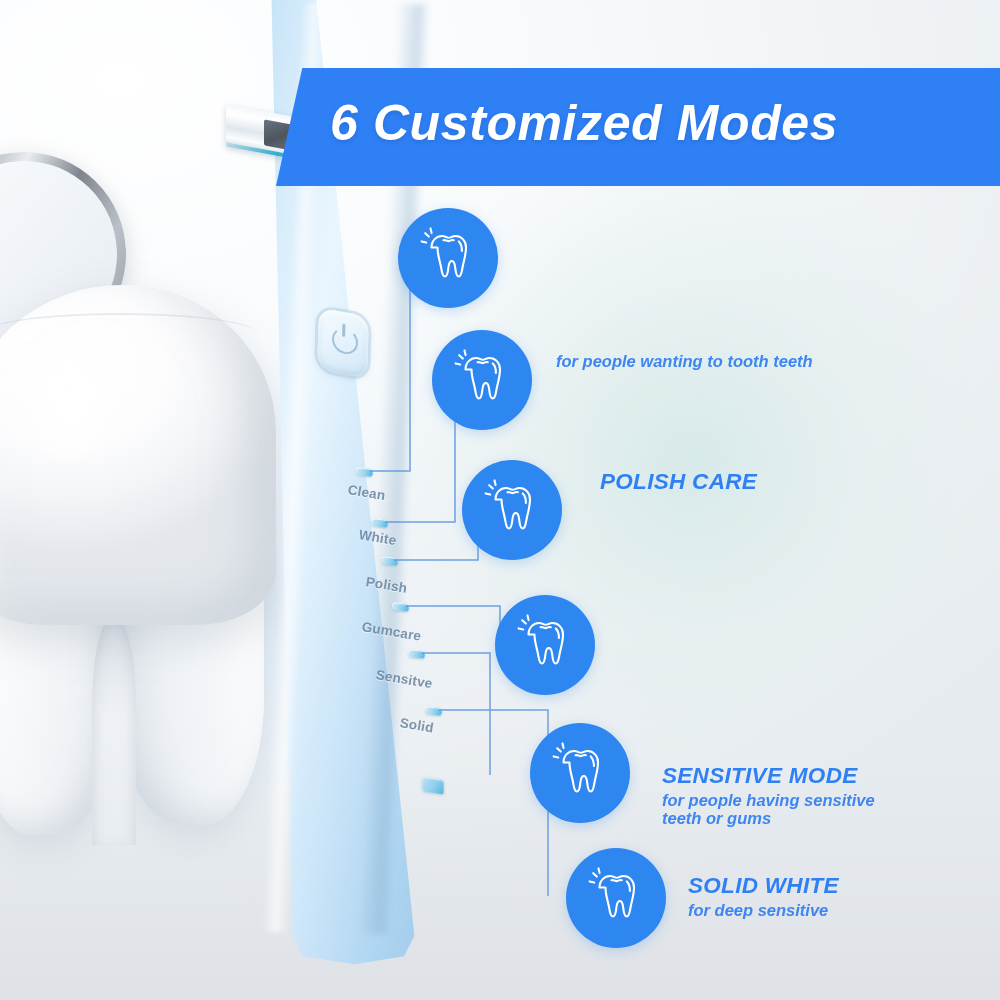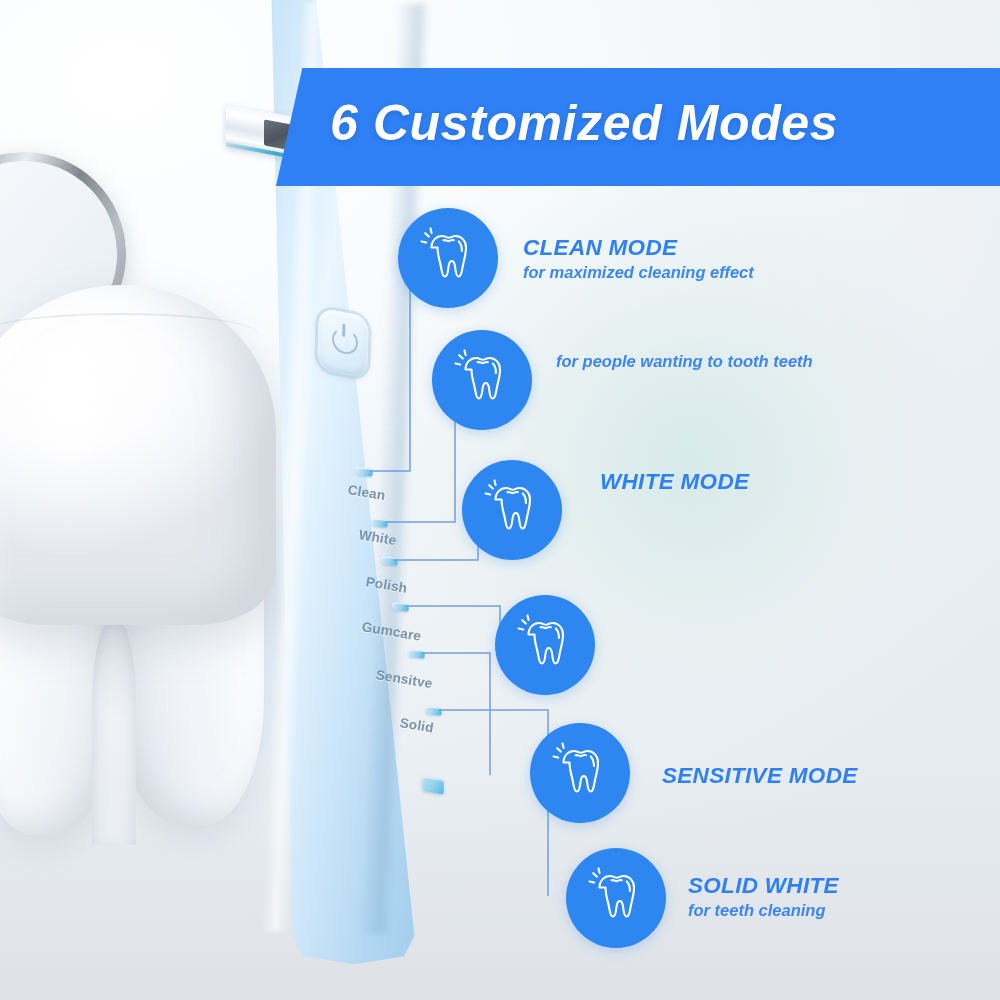--- a/index.html
+++ b/index.html
@@ -379,24 +379,20 @@
   <div class="mode-circle" style="left:398px; top:208px;">
     <svg width="66" height="66" viewBox="0 0 66 66">
       <g fill="none" stroke="#ffffff" stroke-width="2.1" stroke-linecap="round" stroke-linejoin="round">
         <path d="M16.5 22.5c0-7 5-11.5 10.5-11.5 3.3 0 5 1.8 6.8 1.8s3.5-1.8 6.8-1.8c5.5 0 10.4 4.5 10.4 11.5 0 7.5-2.2 13-3.4 19.5-.8 4.2-1.2 9.5-3.9 9.5-2.5 0-3-4.4-3.4-8.2-.4-3.6-.7-7.2-3.2-7.2h-.6c-2.5 0-2.8 3.6-3.2 7.2-.4 3.8-.9 8.2-3.4 8.2-2.7 0-3.1-5.3-3.9-9.5-1.2-6.5-3.5-12-3.5-19.5z"></path>
         <path d="M28.5 15.2c2.2-.6 3.6.9 5 .9 1.6 0 2.8-1.6 5.3-.9"></path>
         <path d="M43.8 16.4c2.2 2.3 3.3 5.6 3.1 9.6"></path>
         <path d="M13.8 11.6l-3.6-3.4M11.2 17.6l-4.6-1.2M16.6 8.1l-1.1-4.7"></path>
       </g>
     </svg>
   </div>
-  <div class="mode-text" style="left:523px; top:236px;">
-    <div class="mode-title">CLEAN MODE</div>
-    <div class="mode-desc">for maximized cleaning effect</div>
-  </div>
 
   <div class="mode-circle" style="left:432px; top:330px;">
     <svg width="66" height="66" viewBox="0 0 66 66">
       <g fill="none" stroke="#ffffff" stroke-width="2.1" stroke-linecap="round" stroke-linejoin="round">
         <path d="M16.5 22.5c0-7 5-11.5 10.5-11.5 3.3 0 5 1.8 6.8 1.8s3.5-1.8 6.8-1.8c5.5 0 10.4 4.5 10.4 11.5 0 7.5-2.2 13-3.4 19.5-.8 4.2-1.2 9.5-3.9 9.5-2.5 0-3-4.4-3.4-8.2-.4-3.6-.7-7.2-3.2-7.2h-.6c-2.5 0-2.8 3.6-3.2 7.2-.4 3.8-.9 8.2-3.4 8.2-2.7 0-3.1-5.3-3.9-9.5-1.2-6.5-3.5-12-3.5-19.5z"></path>
         <path d="M28.5 15.2c2.2-.6 3.6.9 5 .9 1.6 0 2.8-1.6 5.3-.9"></path>
         <path d="M43.8 16.4c2.2 2.3 3.3 5.6 3.1 9.6"></path>
         <path d="M13.8 11.6l-3.6-3.4M11.2 17.6l-4.6-1.2M16.6 8.1l-1.1-4.7"></path>
       </g>
     </svg>
@@ -409,21 +405,21 @@
     <svg width="66" height="66" viewBox="0 0 66 66">
       <g fill="none" stroke="#ffffff" stroke-width="2.1" stroke-linecap="round" stroke-linejoin="round">
         <path d="M16.5 22.5c0-7 5-11.5 10.5-11.5 3.3 0 5 1.8 6.8 1.8s3.5-1.8 6.8-1.8c5.5 0 10.4 4.5 10.4 11.5 0 7.5-2.2 13-3.4 19.5-.8 4.2-1.2 9.5-3.9 9.5-2.5 0-3-4.4-3.4-8.2-.4-3.6-.7-7.2-3.2-7.2h-.6c-2.5 0-2.8 3.6-3.2 7.2-.4 3.8-.9 8.2-3.4 8.2-2.7 0-3.1-5.3-3.9-9.5-1.2-6.5-3.5-12-3.5-19.5z"></path>
         <path d="M28.5 15.2c2.2-.6 3.6.9 5 .9 1.6 0 2.8-1.6 5.3-.9"></path>
         <path d="M43.8 16.4c2.2 2.3 3.3 5.6 3.1 9.6"></path>
         <path d="M13.8 11.6l-3.6-3.4M11.2 17.6l-4.6-1.2M16.6 8.1l-1.1-4.7"></path>
       </g>
     </svg>
   </div>
   <div class="mode-text" style="left:600px; top:470px;">
-    <div class="mode-title">WHITE MODE</div>
+    <div class="mode-title">POLISH CARE</div>
   </div>
 
   <div class="mode-circle" style="left:495px; top:595px;">
     <svg width="66" height="66" viewBox="0 0 66 66">
       <g fill="none" stroke="#ffffff" stroke-width="2.1" stroke-linecap="round" stroke-linejoin="round">
         <path d="M16.5 22.5c0-7 5-11.5 10.5-11.5 3.3 0 5 1.8 6.8 1.8s3.5-1.8 6.8-1.8c5.5 0 10.4 4.5 10.4 11.5 0 7.5-2.2 13-3.4 19.5-.8 4.2-1.2 9.5-3.9 9.5-2.5 0-3-4.4-3.4-8.2-.4-3.6-.7-7.2-3.2-7.2h-.6c-2.5 0-2.8 3.6-3.2 7.2-.4 3.8-.9 8.2-3.4 8.2-2.7 0-3.1-5.3-3.9-9.5-1.2-6.5-3.5-12-3.5-19.5z"></path>
         <path d="M28.5 15.2c2.2-.6 3.6.9 5 .9 1.6 0 2.8-1.6 5.3-.9"></path>
         <path d="M43.8 16.4c2.2 2.3 3.3 5.6 3.1 9.6"></path>
         <path d="M13.8 11.6l-3.6-3.4M11.2 17.6l-4.6-1.2M16.6 8.1l-1.1-4.7"></path>
       </g>
@@ -435,30 +431,32 @@
       <g fill="none" stroke="#ffffff" stroke-width="2.1" stroke-linecap="round" stroke-linejoin="round">
         <path d="M16.5 22.5c0-7 5-11.5 10.5-11.5 3.3 0 5 1.8 6.8 1.8s3.5-1.8 6.8-1.8c5.5 0 10.4 4.5 10.4 11.5 0 7.5-2.2 13-3.4 19.5-.8 4.2-1.2 9.5-3.9 9.5-2.5 0-3-4.4-3.4-8.2-.4-3.6-.7-7.2-3.2-7.2h-.6c-2.5 0-2.8 3.6-3.2 7.2-.4 3.8-.9 8.2-3.4 8.2-2.7 0-3.1-5.3-3.9-9.5-1.2-6.5-3.5-12-3.5-19.5z"></path>
         <path d="M28.5 15.2c2.2-.6 3.6.9 5 .9 1.6 0 2.8-1.6 5.3-.9"></path>
         <path d="M43.8 16.4c2.2 2.3 3.3 5.6 3.1 9.6"></path>
         <path d="M13.8 11.6l-3.6-3.4M11.2 17.6l-4.6-1.2M16.6 8.1l-1.1-4.7"></path>
       </g>
     </svg>
   </div>
   <div class="mode-text" style="left:662px; top:732px;margin-top:32px;">
     <div class="mode-title">SENSITIVE MODE</div>
+    <div class="mode-desc">for people having sensitive
+teeth or gums</div>
   </div>
 
   <div class="mode-circle" style="left:566px; top:848px;">
     <svg width="66" height="66" viewBox="0 0 66 66">
       <g fill="none" stroke="#ffffff" stroke-width="2.1" stroke-linecap="round" stroke-linejoin="round">
         <path d="M16.5 22.5c0-7 5-11.5 10.5-11.5 3.3 0 5 1.8 6.8 1.8s3.5-1.8 6.8-1.8c5.5 0 10.4 4.5 10.4 11.5 0 7.5-2.2 13-3.4 19.5-.8 4.2-1.2 9.5-3.9 9.5-2.5 0-3-4.4-3.4-8.2-.4-3.6-.7-7.2-3.2-7.2h-.6c-2.5 0-2.8 3.6-3.2 7.2-.4 3.8-.9 8.2-3.4 8.2-2.7 0-3.1-5.3-3.9-9.5-1.2-6.5-3.5-12-3.5-19.5z"></path>
         <path d="M28.5 15.2c2.2-.6 3.6.9 5 .9 1.6 0 2.8-1.6 5.3-.9"></path>
         <path d="M43.8 16.4c2.2 2.3 3.3 5.6 3.1 9.6"></path>
         <path d="M13.8 11.6l-3.6-3.4M11.2 17.6l-4.6-1.2M16.6 8.1l-1.1-4.7"></path>
       </g>
     </svg>
   </div>
   <div class="mode-text" style="left:688px; top:874px;">
     <div class="mode-title">SOLID WHITE</div>
-    <div class="mode-desc">for teeth cleaning</div>
+    <div class="mode-desc">for deep sensitive</div>
   </div>
 
 </div>
 
 </body></html>

